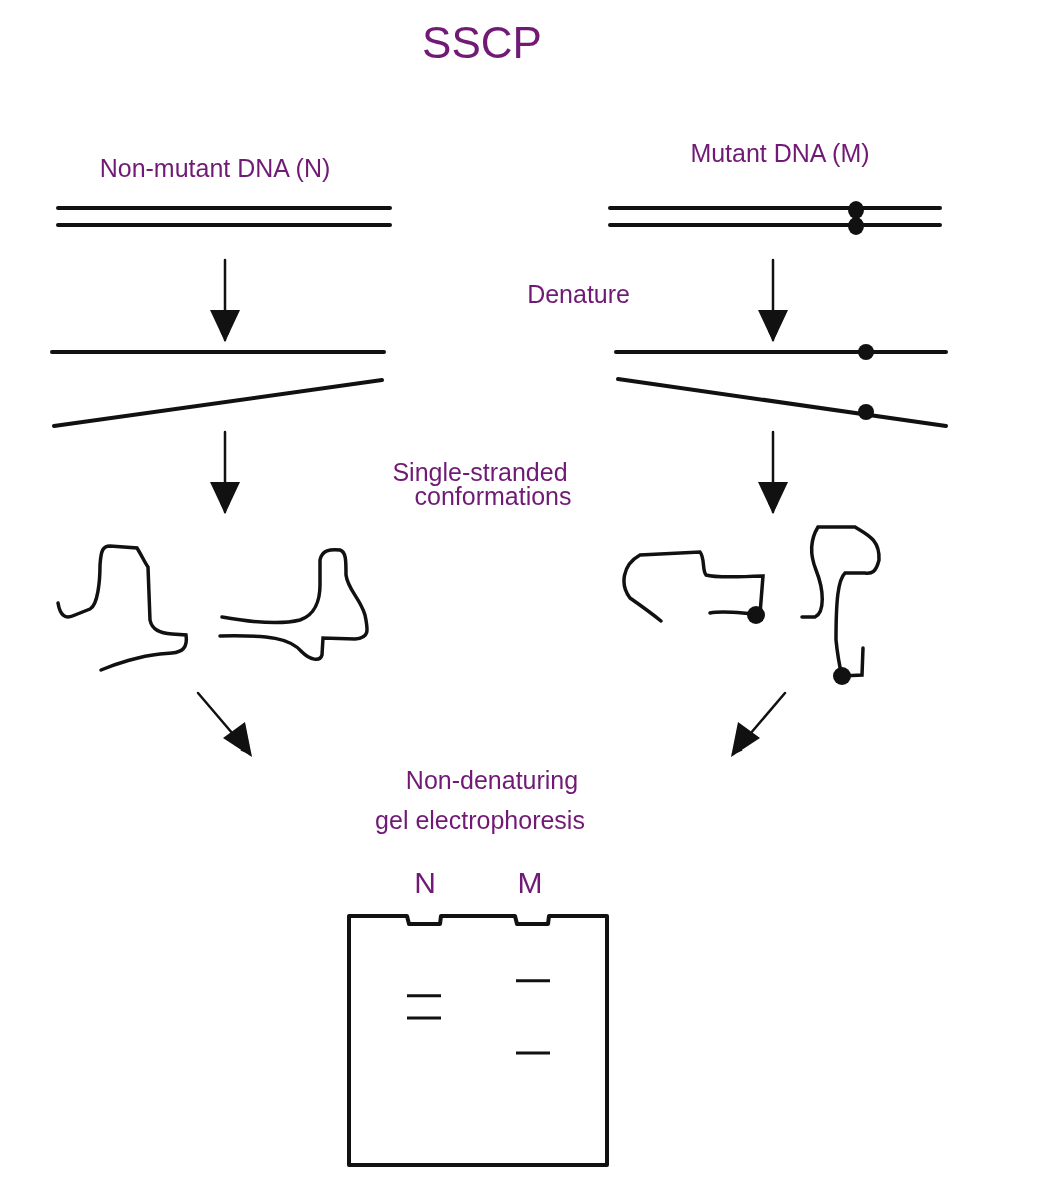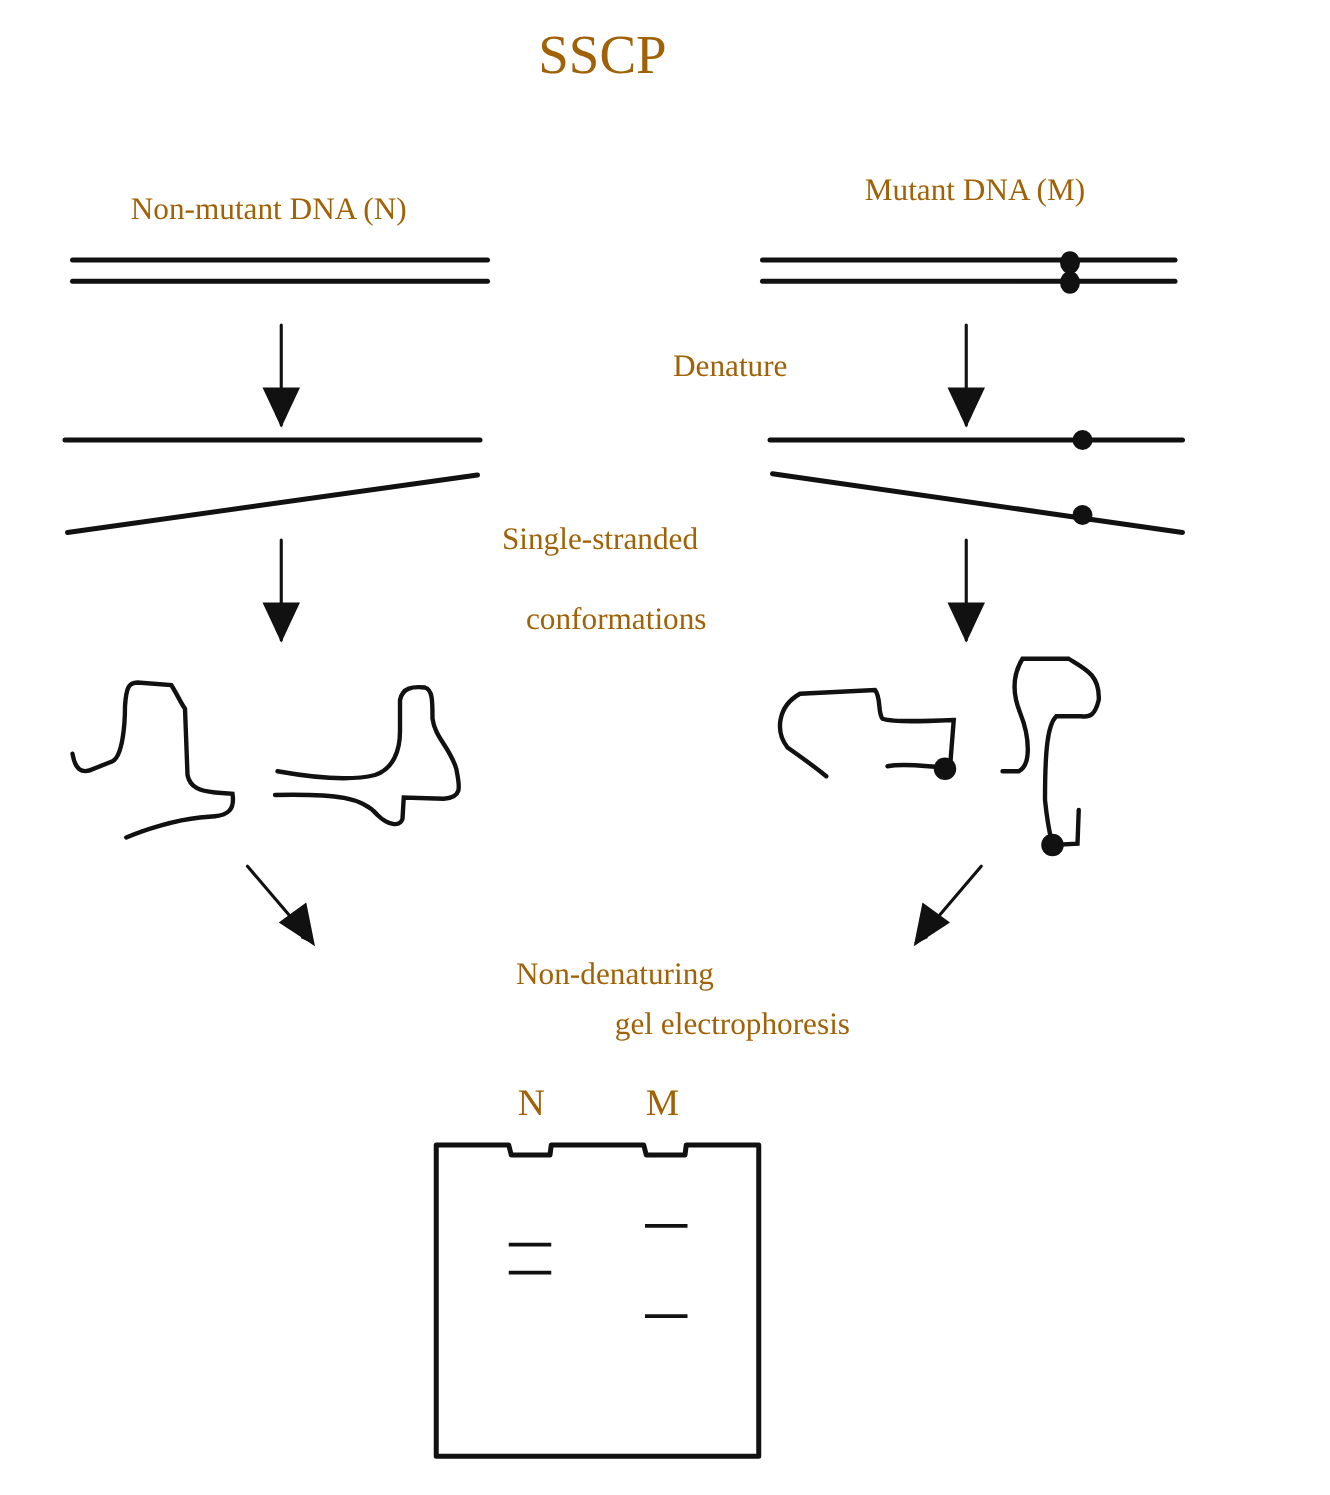--- a/index.html
+++ b/index.html
@@ -1,38 +1,38 @@
 <!DOCTYPE html>
 <html><head>
 <meta charset="utf-8">
 <style>
   html, body { margin: 0; padding: 0; background: #ffffff; }
   body { width: 1064px; height: 1196px; position: relative; overflow: hidden;
          font-family: "Liberation Sans", sans-serif; color: #2a2a2a; }
   svg { position: absolute; left: 0; top: 0; }
-  .lbl { position: absolute; text-align: center; white-space: nowrap; color: #a16207; font-family: Liberation Serif, serif; }
+  .lbl { position: absolute; text-align: center; white-space: nowrap; color: #701a75; }
   .title { font-size: 44px; }
   .sub { font-size: 25px; line-height: 40px; }
   .lane { font-size: 30px; }
 </style>
 </head>
 <body>
 
 <div class="lbl title" style="left:0; width:964px; top:18px;">SSCP</div>
 
 <div class="lbl sub" style="left:40px; width:350px; top:148px;">Non-mutant DNA (N)</div>
 <div class="lbl sub" style="left:620px; width:320px; top:133px;">Mutant DNA (M)</div>
 
 <div class="lbl sub" style="left:330px; width:300px; top:274px;text-align:right;">Denature</div>
 
-<div class="lbl sub" style="left:330px; width:300px; top:412px;">Single-stranded</div>
+<div class="lbl sub" style="left:330px; width:300px; top:452px;">Single-stranded</div>
 <div class="lbl sub" style="left:343px; width:300px; top:476px;">conformations</div>
 
 <div class="lbl sub" style="left:292px; width:400px; top:760px;">Non-denaturing</div>
-<div class="lbl sub" style="left:280px; width:400px; top:800px;text-align:right;">gel electrophoresis</div>
+<div class="lbl sub" style="left:280px; width:400px; top:800px;">gel electrophoresis</div>
 
 <div class="lbl lane" style="left:400px; width:50px; top:866px;">N</div>
 <div class="lbl lane" style="left:505px; width:50px; top:866px;">M</div>
 
 <svg width="1064" height="1196" viewBox="0 0 1064 1196">
   <defs>
     <marker id="ah" markerWidth="10" markerHeight="10" refX="9" refY="5" orient="auto" markerUnits="userSpaceOnUse" viewBox="0 0 10 10">
       <path d="M0,0 L10,5 L0,10 z" fill="#111"></path>
     </marker>
   </defs>

